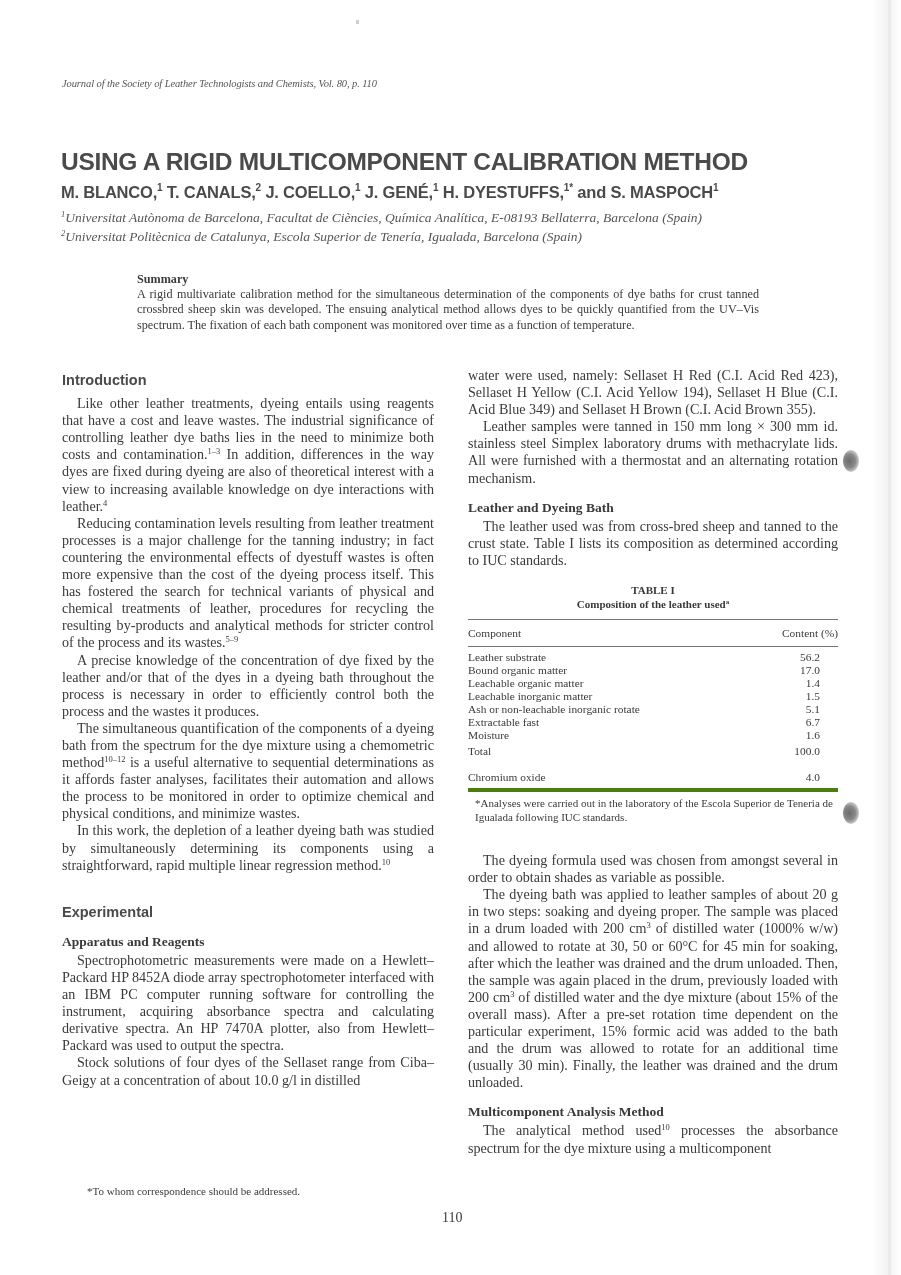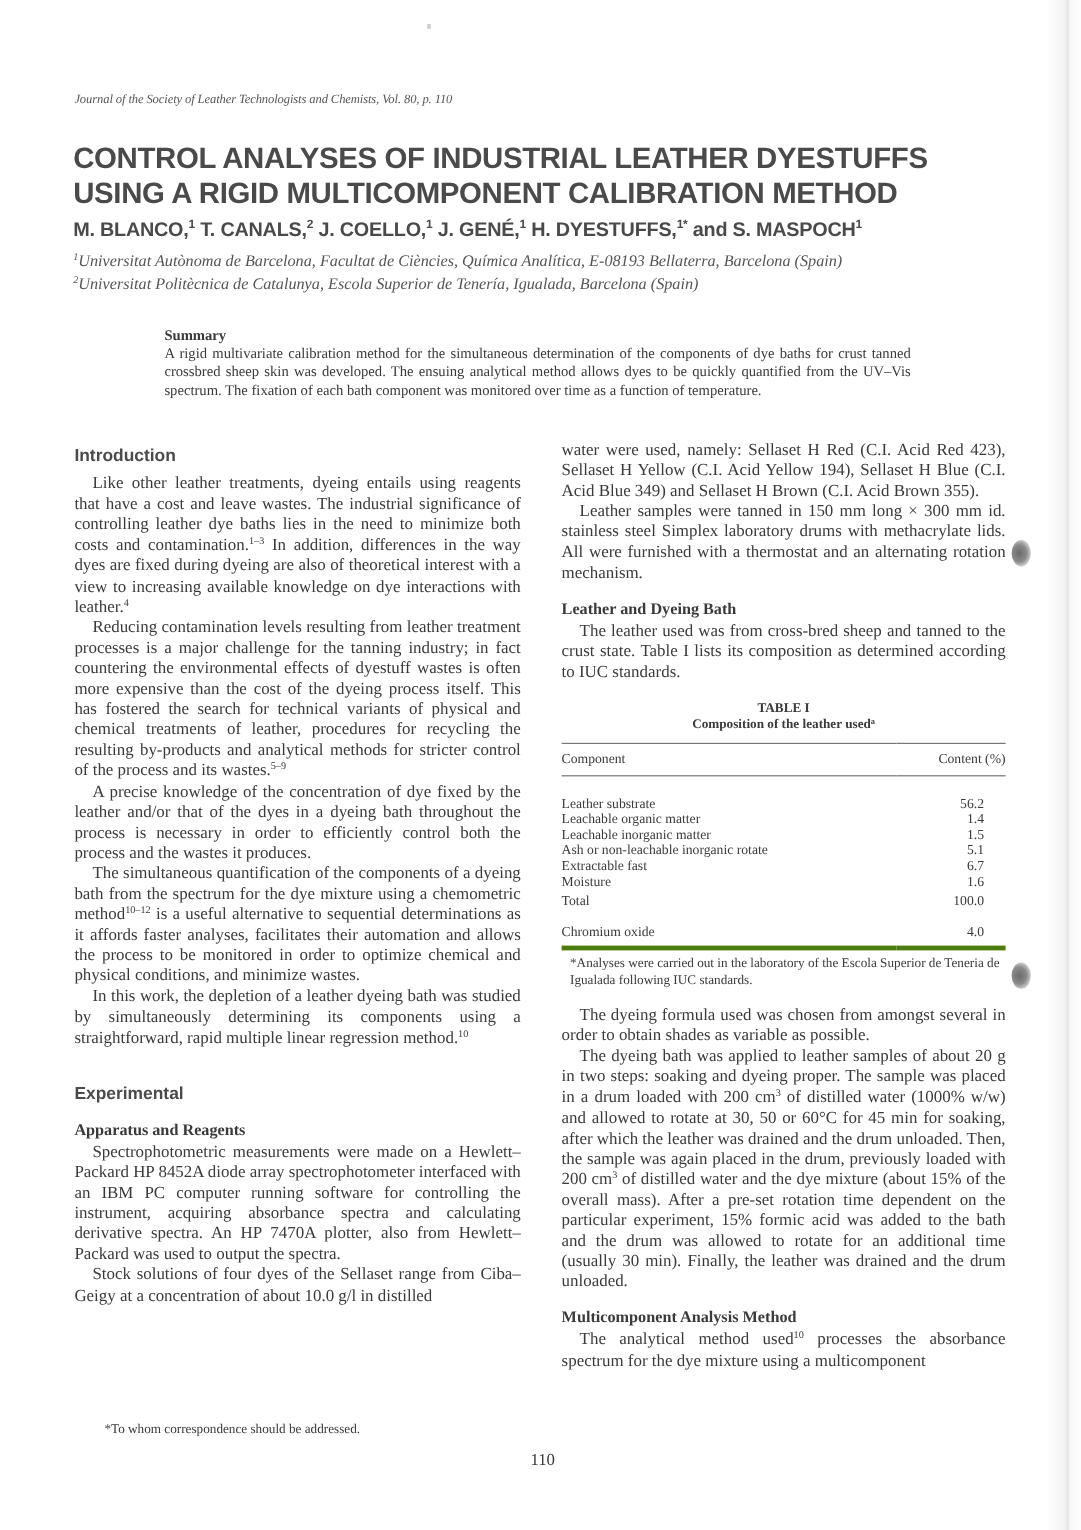--- a/index.html
+++ b/index.html
@@ -24,41 +24,41 @@
   .para.noindent { text-indent: 0; }
   .para sup { font-size: 8.5px; vertical-align: 5px; line-height: 0; }
   .table-block { margin: 14px 0 0 0; }
   .tbl-title { text-align: center; font-family: "Liberation Serif", serif; font-weight: bold; font-size: 11px; line-height: 14px; }
   .tbl-title sup { font-size: 7px; vertical-align: 4px; line-height: 0; }
   table.comp { width: 100%; border-collapse: collapse; font-family: "Liberation Serif", serif; font-size: 11.4px; line-height: 13px; margin-top: 8px; color: #3a3a3a; }
   table.comp th { font-weight: normal; text-align: left; padding: 7px 0 6px 0; border-top: 1px solid #777; border-bottom: 1px solid #737373; }
   table.comp th.num { text-align: right; }
   table.comp td { padding: 0; }
   table.comp td.num { text-align: right; padding-right: 18px; }
-  table.comp tr.first td { padding-top: 17px; }
+  table.comp tr.first td { padding-top: 4px; }
   table.comp tr.total td { padding-top: 3px; }
   table.comp tr.total td.lbl { text-align: left; padding-right: 14px; }
   table.comp tr.chrom td { padding-top: 13px; padding-bottom: 4px; border-bottom: 4px solid #4d7c0f; }
   .tbl-foot { font-family: "Liberation Serif", serif; font-size: 11px; line-height: 13.5px; margin: 5px 0 0 0; padding-left: 7px; }
   .footnote { position: absolute; left: 87px; top: 1185px; font-family: "Liberation Serif", serif; font-size: 11px; color: #3a3a3a; }
   .page-num { position: absolute; left: 442px; top: 1210px; font-family: "Liberation Serif", serif; font-size: 14px; color: #3a3a3a; }
   .punch-hole { position: absolute; width: 16px; height: 22px; border-radius: 50%;
     background: radial-gradient(ellipse at 40% 50%, #6a6a6a 0%, #8a8a8a 45%, #c8c8c8 70%, #ededed 100%); }
   .scan-dot { position: absolute; left: 356px; top: 20px; width: 3px; height: 4px; background: #d0d0d0; }
 </style>
 </head>
 <body>
 
 <div class="page-edge"></div>
 <div class="scan-dot"></div>
 
 <div class="journal-ref">Journal of the Society of Leather Technologists and Chemists, Vol. 80, p. 110</div>
 
 <h1 class="title">
-  <span>CONTROL ANALYSES OF INDUSTRIAL LEATHER DYESTUFFS</span><br>
+  <br>
   <span>USING A RIGID MULTICOMPONENT CALIBRATION METHOD</span>
 </h1>
 
 <div class="authors">
   <span>M. BLANCO,</span><sup>1</sup>
   <span>T. CANALS,</span><sup>2</sup>
   <span>J. COELLO,</span><sup>1</sup>
   <span>J. GENÉ,</span><sup>1</sup>
   <span>H. DYESTUFFS,</span><sup>1*</sup>
   <span>and S. MASPOCH</span><sup>1</sup>
@@ -106,20 +106,24 @@
           <th>Component</th>
           <th class="num">Content (%)</th>
         </tr>
       </thead>
       <tbody>
         <tr class="first">
             <td>Leather substrate</td>
             <td class="num">56.2</td>
           </tr>
         <tr>
+            <td>Bound organic matter</td>
+            <td class="num">17.0</td>
+          </tr>
+        <tr>
             <td>Leachable organic matter</td>
             <td class="num">1.4</td>
           </tr>
         <tr>
             <td>Leachable inorganic matter</td>
             <td class="num">1.5</td>
           </tr>
         <tr>
             <td>Ash or non-leachable inorganic rotate</td>
             <td class="num">5.1</td>
@@ -138,21 +142,21 @@
           </tr>
         <tr class="chrom">
             <td>Chromium oxide</td>
             <td class="num">4.0</td>
           </tr>
       </tbody>
     </table>
     <p class="tbl-foot">*Analyses were carried out in the laboratory of the Escola Superior de Teneria de Igualada following IUC standards.</p>
   </div>
 
-  <p class="para" style="margin-top:14px;">The dyeing formula used was chosen from amongst several in order to obtain shades as variable as possible.</p>
+  <p class="para" style="margin-top:28px;">The dyeing formula used was chosen from amongst several in order to obtain shades as variable as possible.</p>
   <p class="para"><span>The dyeing bath was applied to leather samples of about 20 g in two steps: soaking and dyeing proper. The sample was placed in a drum loaded with 200 cm</span><sup>3</sup><span> of distilled water (1000% w/w) and allowed to rotate at 30, 50 or 60°C for 45 min for soaking, after which the leather was drained and the drum unloaded. Then, the sample was again placed in the drum, previously loaded with 200 cm</span><sup>3</sup><span> of distilled water and the dye mixture (about 15% of the overall mass). After a pre-set rotation time dependent on the particular experiment, 15% formic acid was added to the bath and the drum was allowed to rotate for an additional time (usually 30 min). Finally, the leather was drained and the drum unloaded.</span></p>
 
   <h3 class="sub-h" style="margin-top:12px;">Multicomponent Analysis Method</h3>
   <p class="para"><span>The analytical method used</span><sup>10</sup><span> processes the absorbance spectrum for the dye mixture using a multicomponent</span></p>
 </div>
 
 <div class="punch-hole" style="left:843px; top:450px;"></div>
 <div class="punch-hole" style="left:843px; top:802px;"></div>
 
 <div class="footnote">*To whom correspondence should be addressed.</div>

